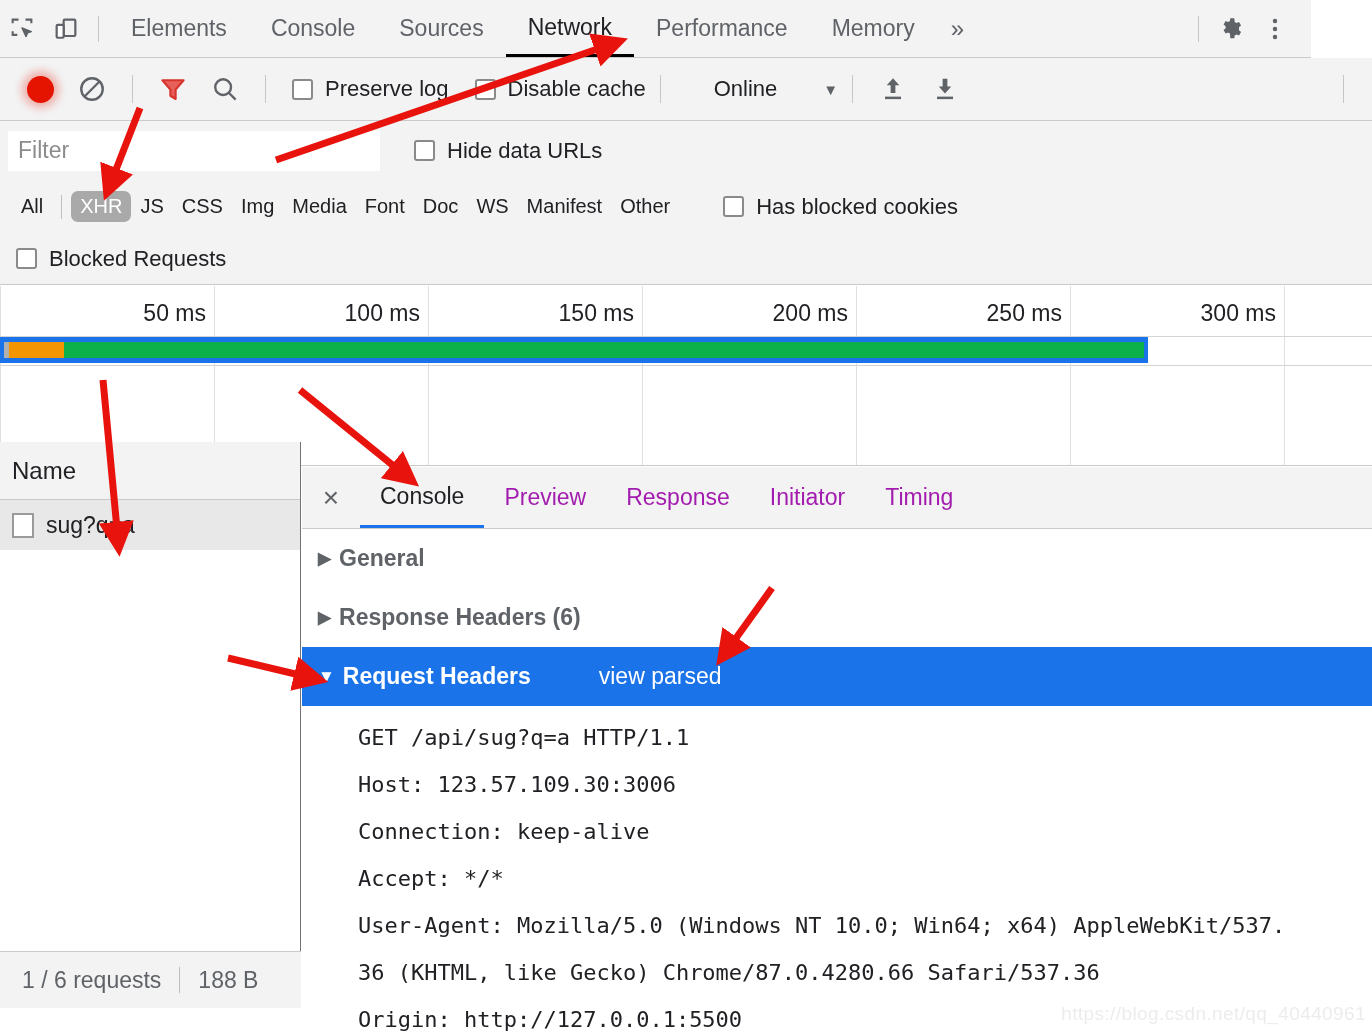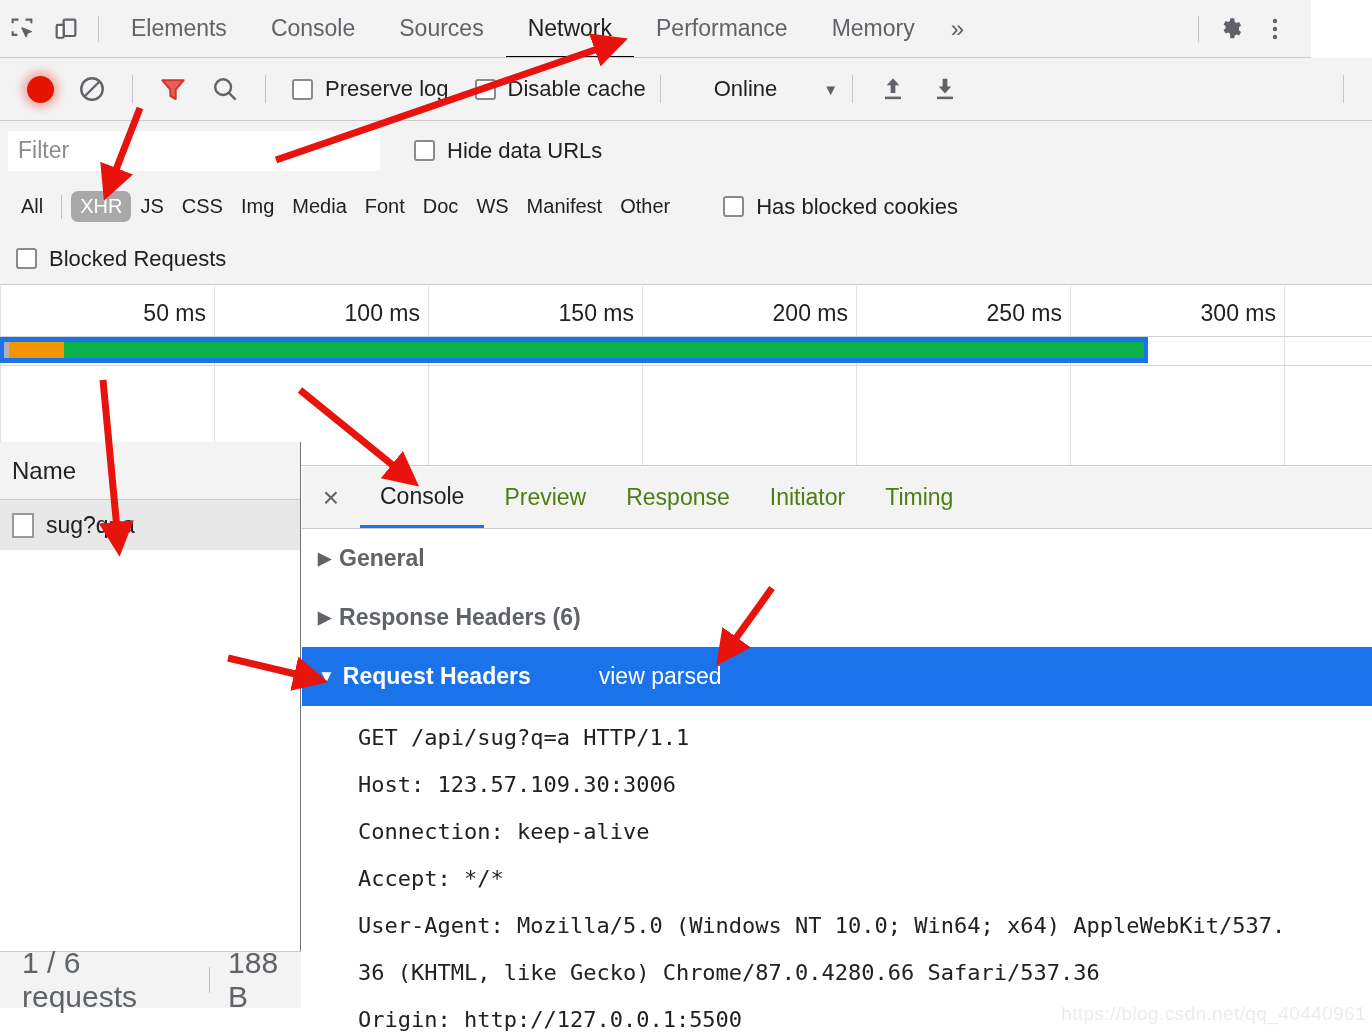--- a/index.html
+++ b/index.html
@@ -44,21 +44,21 @@
     padding: 0 22px;
     display: flex;
     align-items: center;
     font-size: 23px;
     color: #5f6368;
     box-sizing: border-box;
     white-space: nowrap;
   }
   .panel-tab.active {
     color: #202124;
-    border-bottom: 1px solid #000000;
+    border-bottom: 3px solid #000000;
   }
   .chev {
     font-size: 24px;
     color: #5f6368;
     padding: 0 14px;
     display: flex; align-items: center; height: 44px;
   }
   .tb-right {
     margin-left: auto;
     display: flex;
@@ -278,21 +278,21 @@
   }
   .statusbar {
     position: absolute;
     left: 0; bottom: 0;
     width: 301px; height: 57px;
     background: #f3f3f3;
     border-top: 1px solid #cacaca;
     box-sizing: border-box;
     display: flex;
     align-items: center;
-    font-size: 30px;
+    font-size: 23px;
     color: #5f6368;
     padding-left: 22px;
   }
   .sb-sep {
     width: 1px; height: 26px;
     background: #bdbdbd;
     margin: 0 18px;
   }
 
   
@@ -319,21 +319,21 @@
     justify-content: center;
     font-size: 28px;
     color: #5f6368;
   }
   .dtab {
     height: 61px;
     padding: 0 20px;
     display: flex;
     align-items: center;
     font-size: 23px;
-    color: #4d7c0f;
+    color: #a21caf;
     box-sizing: border-box;
     white-space: nowrap;
   }
   .dtab.active {
     color: #202124;
     border-bottom: 3px solid #1a73e8;
   }
   .sect-row {
     height: 59px;
     display: flex;

